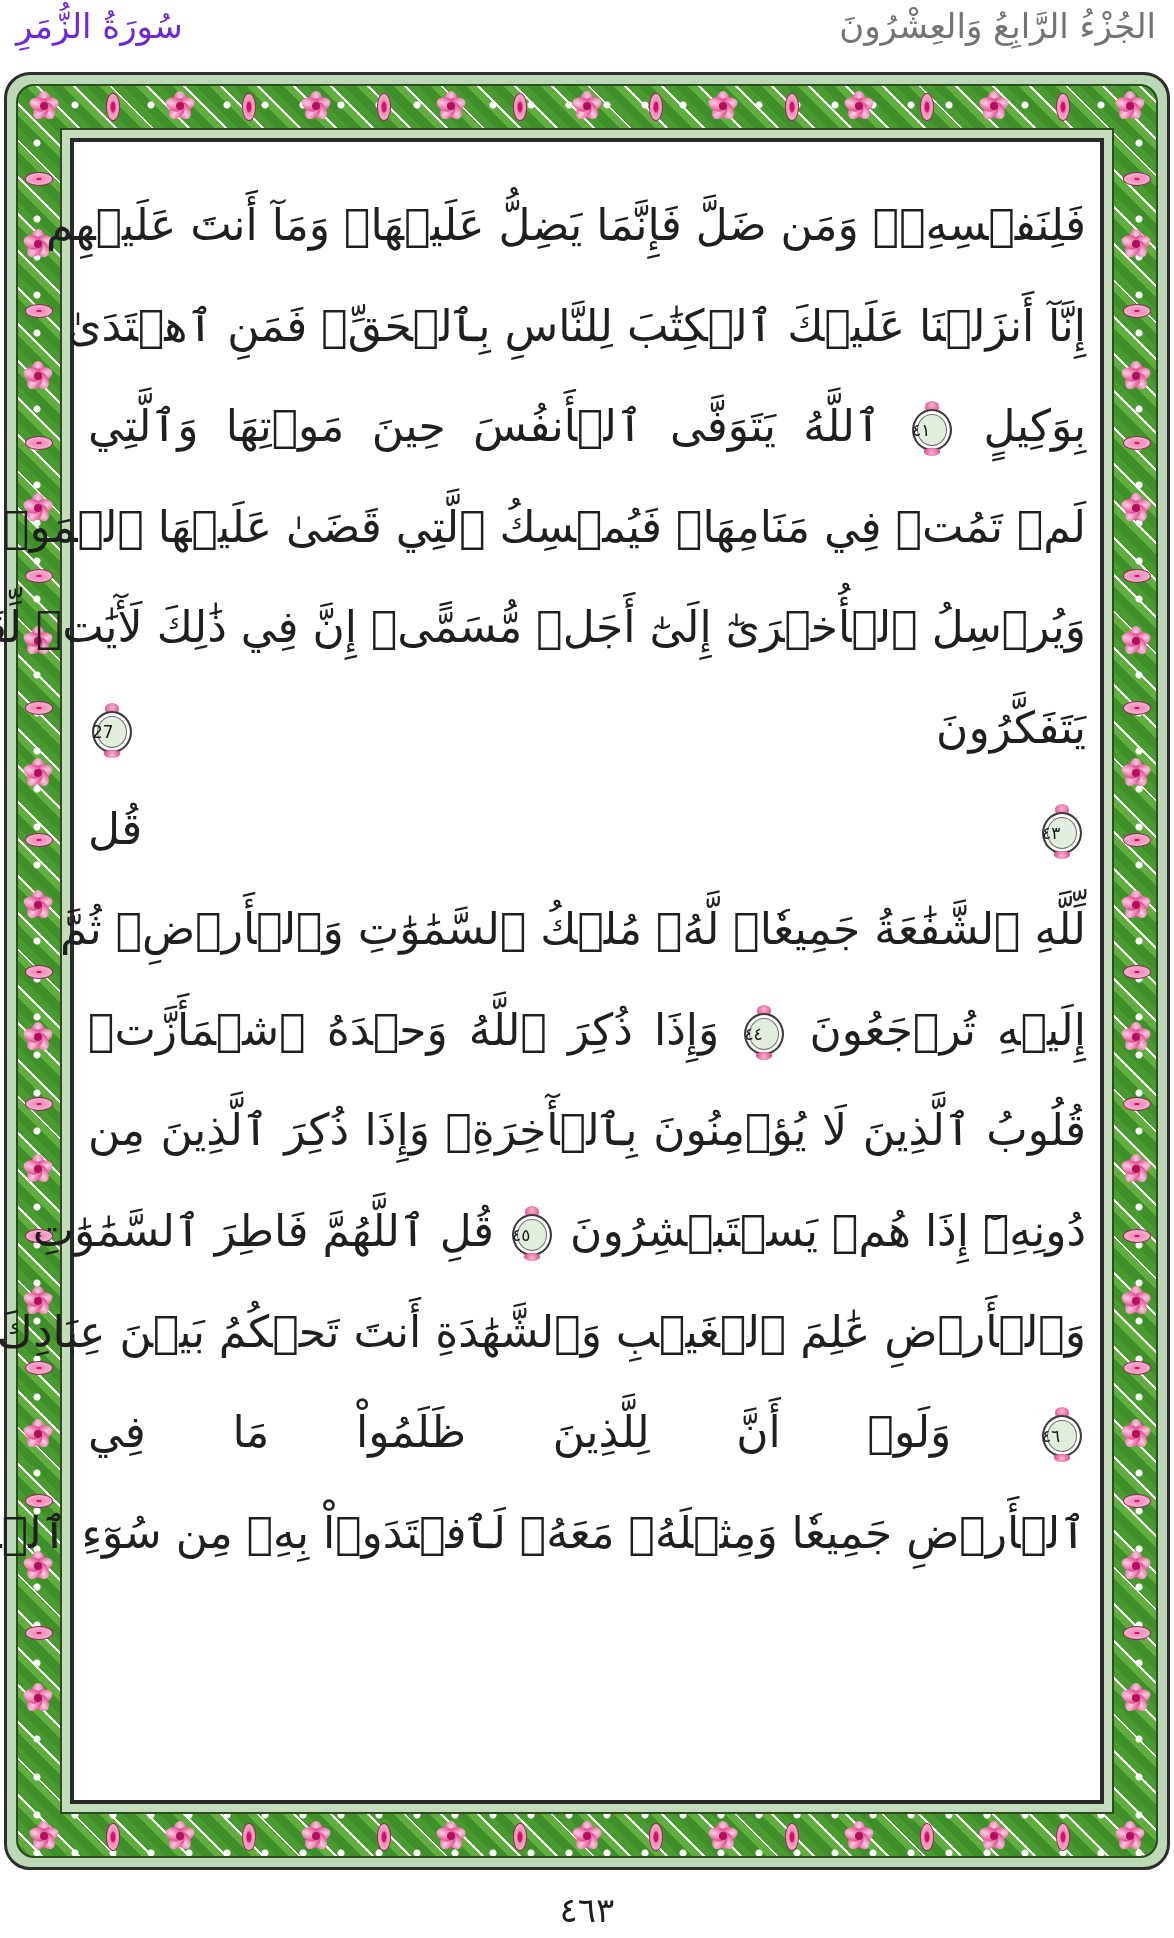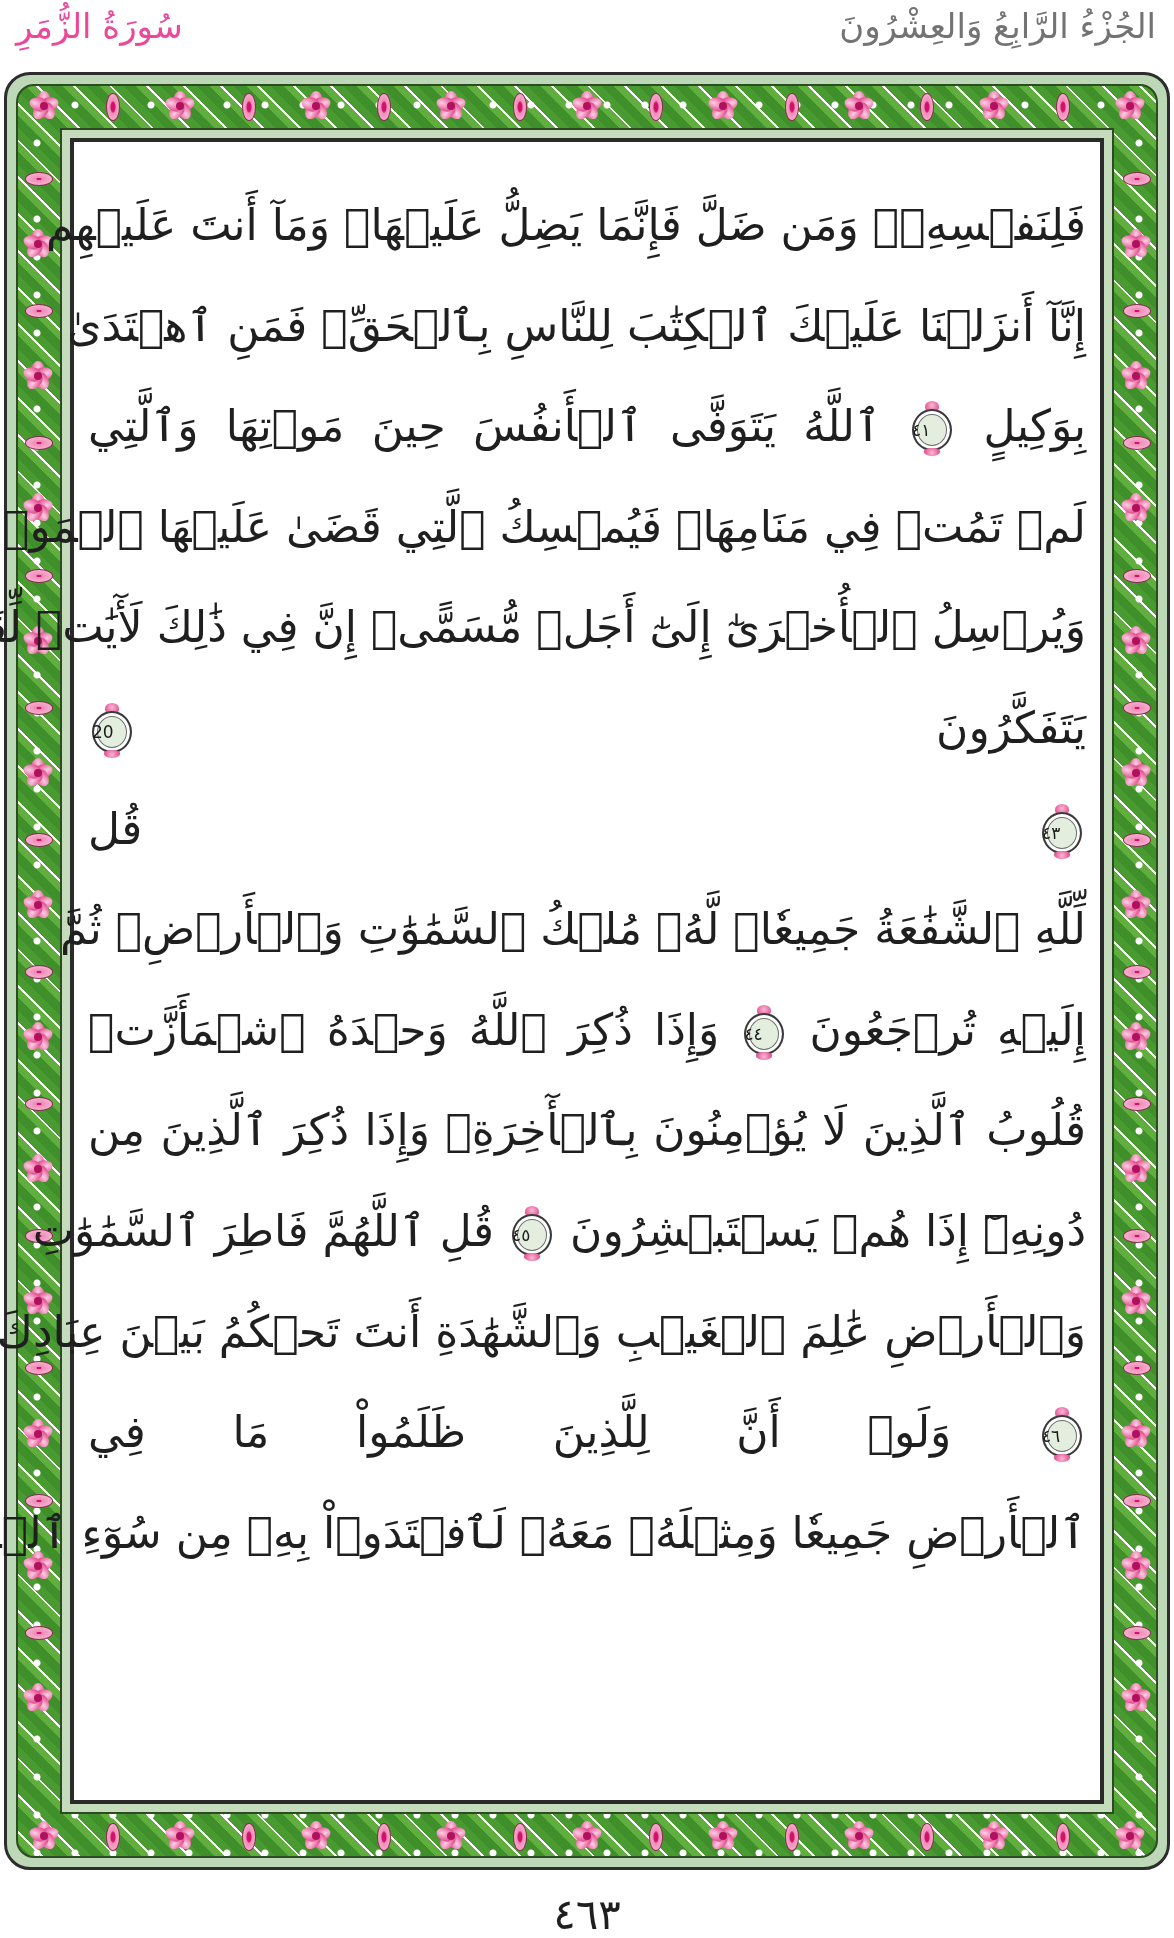--- a/index.html
+++ b/index.html
@@ -32,21 +32,21 @@
       direction: rtl;
       color: #737373;
       white-space: nowrap;
     }
     .surah-title {
       position: absolute;
       left: 16px;
       top: 6px;
       font-size: 34px;
       direction: rtl;
-      color: #ec4899;
+      color: #6d28d9;
       white-space: nowrap;
     }
 
     
     .frame {
       position: absolute;
       left: 4px;
       top: 72px;
       width: 1166px;
       height: 1798px;
@@ -225,21 +225,21 @@
       color: #1b1b1b;
     }
 
     
     .page-number {
       position: absolute;
       left: 0;
       width: 1174px;
       top: 1890px;
       text-align: center;
-      font-size: 42px;
+      font-size: 34px;
       color: #1f1f1f;
       direction: rtl;
     }
   </style>
 </head>
 <body>
 
 <div class="page-header">
   <div class="juz-title">الجُزْءُ الرَّابِعُ وَالعِشْرُونَ</div>
   <div class="surah-title">سُورَةُ الزُّمَرِ</div>
@@ -629,21 +629,21 @@
   <div class="frame-inner-light"></div>
   <div class="frame-inner-dark"></div>
 </div>
 
 <div class="text-body" id="text-body">
     <div class="line"><span>فَلِنَفۡسِهِۦۖ وَمَن ضَلَّ فَإِنَّمَا يَضِلُّ عَلَيۡهَاۖ وَمَآ أَنتَ عَلَيۡهِم</span></div>
     <div class="line"><span>إِنَّآ أَنزَلۡنَا عَلَيۡكَ ٱلۡكِتَٰبَ لِلنَّاسِ بِٱلۡحَقِّۖ فَمَنِ ٱهۡتَدَىٰ</span></div>
     <div class="line"><span>بِوَكِيلٍ</span> <span class="ayah-marker"><span class="top-flower"></span><span class="medal"></span><span class="bottom-flower"></span><span class="num">٤١</span></span> <span>ٱللَّهُ يَتَوَفَّى ٱلۡأَنفُسَ حِينَ مَوۡتِهَا وَٱلَّتِي</span></div>
     <div class="line"><span>لَمۡ تَمُتۡ فِي مَنَامِهَاۖ فَيُمۡسِكُ ٱلَّتِي قَضَىٰ عَلَيۡهَا ٱلۡمَوۡتَ</span></div>
     <div class="line"><span>وَيُرۡسِلُ ٱلۡأُخۡرَىٰٓ إِلَىٰٓ أَجَلٖ مُّسَمًّىۚ إِنَّ فِي ذَٰلِكَ لَأٓيَٰتٖ لِّقَوۡمٖ</span></div>
-    <div class="line"><span>يَتَفَكَّرُونَ</span> <span class="ayah-marker"><span class="top-flower"></span><span class="medal"></span><span class="bottom-flower"></span><span class="num">20</span></span> </div>
+    <div class="line"><span>يَتَفَكَّرُونَ</span> <span class="ayah-marker"><span class="top-flower"></span><span class="medal"></span><span class="bottom-flower"></span><span class="num">27</span></span> </div>
     <div class="line"> <span class="ayah-marker"><span class="top-flower"></span><span class="medal"></span><span class="bottom-flower"></span><span class="num">٤٣</span></span> <span>قُل</span></div>
     <div class="line"><span>لِّلَّهِ ٱلشَّفَٰعَةُ جَمِيعٗاۖ لَّهُۥ مُلۡكُ ٱلسَّمَٰوَٰتِ وَٱلۡأَرۡضِۖ ثُمَّ</span></div>
     <div class="line"><span>إِلَيۡهِ تُرۡجَعُونَ</span> <span class="ayah-marker"><span class="top-flower"></span><span class="medal"></span><span class="bottom-flower"></span><span class="num">٤٤</span></span> <span>وَإِذَا ذُكِرَ ٱللَّهُ وَحۡدَهُ ٱشۡمَأَزَّتۡ</span></div>
     <div class="line"><span>قُلُوبُ ٱلَّذِينَ لَا يُؤۡمِنُونَ بِٱلۡأٓخِرَةِۖ وَإِذَا ذُكِرَ ٱلَّذِينَ مِن</span></div>
     <div class="line"><span>دُونِهِۦٓ إِذَا هُمۡ يَسۡتَبۡشِرُونَ</span> <span class="ayah-marker"><span class="top-flower"></span><span class="medal"></span><span class="bottom-flower"></span><span class="num">٤٥</span></span> <span>قُلِ ٱللَّهُمَّ فَاطِرَ ٱلسَّمَٰوَٰتِ</span></div>
     <div class="line"><span>وَٱلۡأَرۡضِ عَٰلِمَ ٱلۡغَيۡبِ وَٱلشَّهَٰدَةِ أَنتَ تَحۡكُمُ بَيۡنَ عِبَادِكَ</span></div>
     <div class="line"> <span class="ayah-marker"><span class="top-flower"></span><span class="medal"></span><span class="bottom-flower"></span><span class="num">٤٦</span></span> <span>وَلَوۡ أَنَّ لِلَّذِينَ ظَلَمُواْ مَا فِي</span></div>
     <div class="line"><span>ٱلۡأَرۡضِ جَمِيعٗا وَمِثۡلَهُۥ مَعَهُۥ لَٱفۡتَدَوۡاْ بِهِۦ مِن سُوٓءِ ٱلۡعَذَابِ</span></div>
   </div>
 

